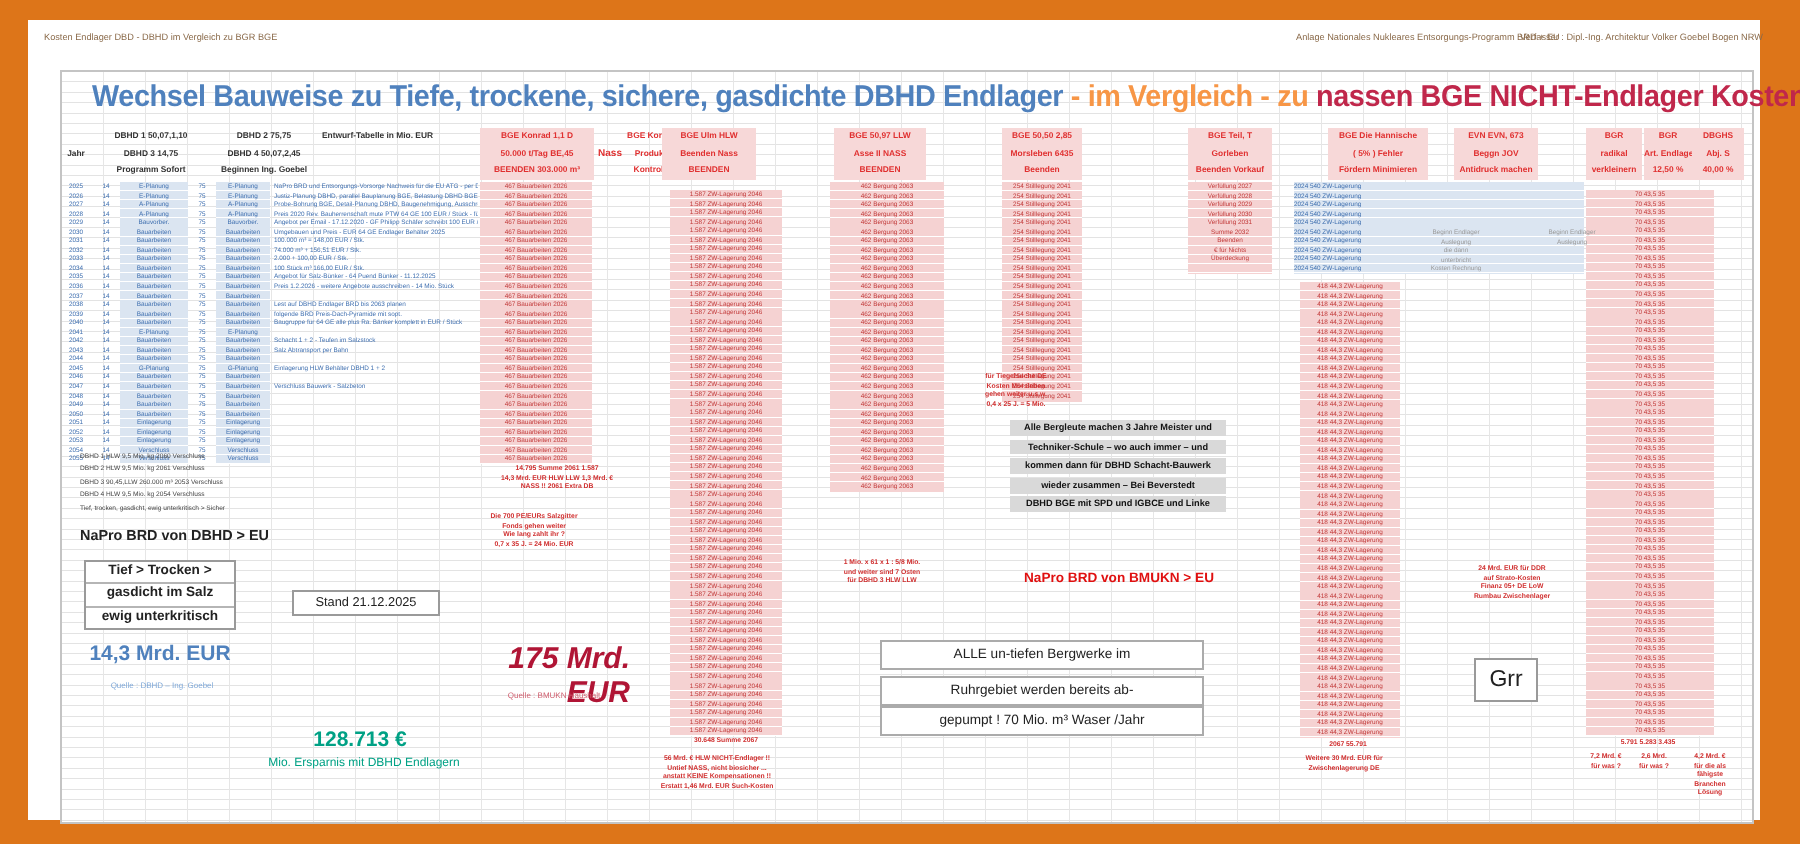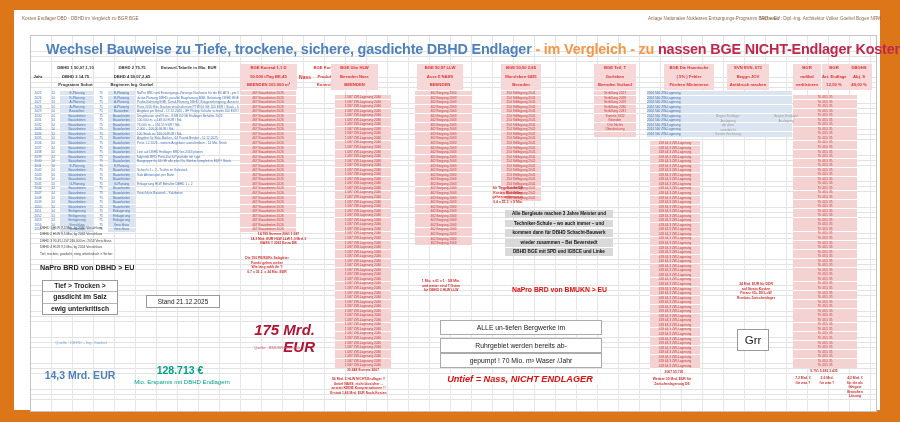--- a/index.html
+++ b/index.html
@@ -61,21 +61,21 @@
   #g1{left:711px;top:114px;width:34px;} #g2{left:770px;top:114px;width:32px;}
   
   #mini{position:absolute;left:40px;top:225px;width:200px;font-size:3.3px;color:#444;text-align:left;white-space:nowrap;}
   #mini .mrow{height:6.4px;line-height:6.4px;}
   
   #naproL{position:absolute;left:40px;top:263px;width:95px;font-size:7.2px;font-weight:bold;color:#222;}
   #tief{position:absolute;left:42px;top:280px;width:74px;border:1px solid #9a9a9a;background:#fff;font-size:6.8px;font-weight:bold;color:#222;text-align:center;}
   #tief .mrow{height:10.4px;line-height:10.4px;border-bottom:1px solid #b5b5b5;}
   #tief .mrow:last-child{border-bottom:none;}
   #stand{position:absolute;left:146px;top:295px;width:72px;height:11px;border:1px solid #9a9a9a;background:#fff;font-size:6.4px;line-height:11px;text-align:center;color:#222;}
-  #valBlue{position:absolute;left:40px;top:321px;width:80px;font-size:10.5px;font-weight:bold;color:#4f81bd;text-align:center;margin-top:48px;}
+  #valBlue{position:absolute;left:40px;top:321px;width:80px;font-size:10.5px;font-weight:bold;color:#4f81bd;text-align:center;}
   #srcBlue{position:absolute;left:42px;top:340px;width:78px;font-size:4px;color:#7fa8d8;text-align:center;}
   #valRed{position:absolute;left:237px;top:321px;width:78px;font-size:15px;font-weight:bold;font-style:italic;color:#b01535;text-align:right;}
   #srcRed{position:absolute;left:240px;top:345px;width:74px;font-size:4px;color:#d06070;text-align:center;}
   #valTeal{position:absolute;left:150px;top:364px;width:60px;font-size:10.5px;font-weight:bold;color:#00a185;text-align:center;}
   #lblTeal{position:absolute;left:126px;top:379px;width:112px;font-size:6px;color:#00a185;text-align:center;}
   
   #naproR{position:absolute;left:512px;top:286px;width:95px;font-size:6.8px;font-weight:bold;color:#e01010;white-space:nowrap;}
   .strip{position:absolute;left:440px;width:160px;height:13px;border:1px solid #ababab;background:#fff;font-size:6.8px;line-height:13px;text-align:center;color:#222;}
   #pump1{top:320px;} #pump2{top:338px;} #pump3{top:353px;}
   #untief{position:absolute;left:440px;top:374px;width:160px;font-size:9.2px;font-weight:bold;font-style:italic;color:#e01010;text-align:center;background:#fff;}
@@ -770,14 +770,13 @@
   <div id="srcBlue">Quelle : DBHD – Ing. Goebel</div>
   <div id="valRed">175 Mrd. EUR</div>
   <div id="srcRed">Quelle : BMUKN Haushalt</div>
   <div id="valTeal">128.713 €</div>
   <div id="lblTeal">Mio. Ersparnis mit DBHD Endlagern</div>
 
   <div id="naproR">NaPro BRD von BMUKN &gt; EU</div>
   <div class="strip" id="pump1">ALLE un-tiefen Bergwerke im</div>
   <div class="strip" id="pump2">Ruhrgebiet werden bereits ab-</div>
   <div class="strip" id="pump3">gepumpt ! 70 Mio. m³ Waser /Jahr</div>
-  <div id="untief">Untief = Nass, NICHT ENDLAGER</div>
 </div>
 
 </body></html>

